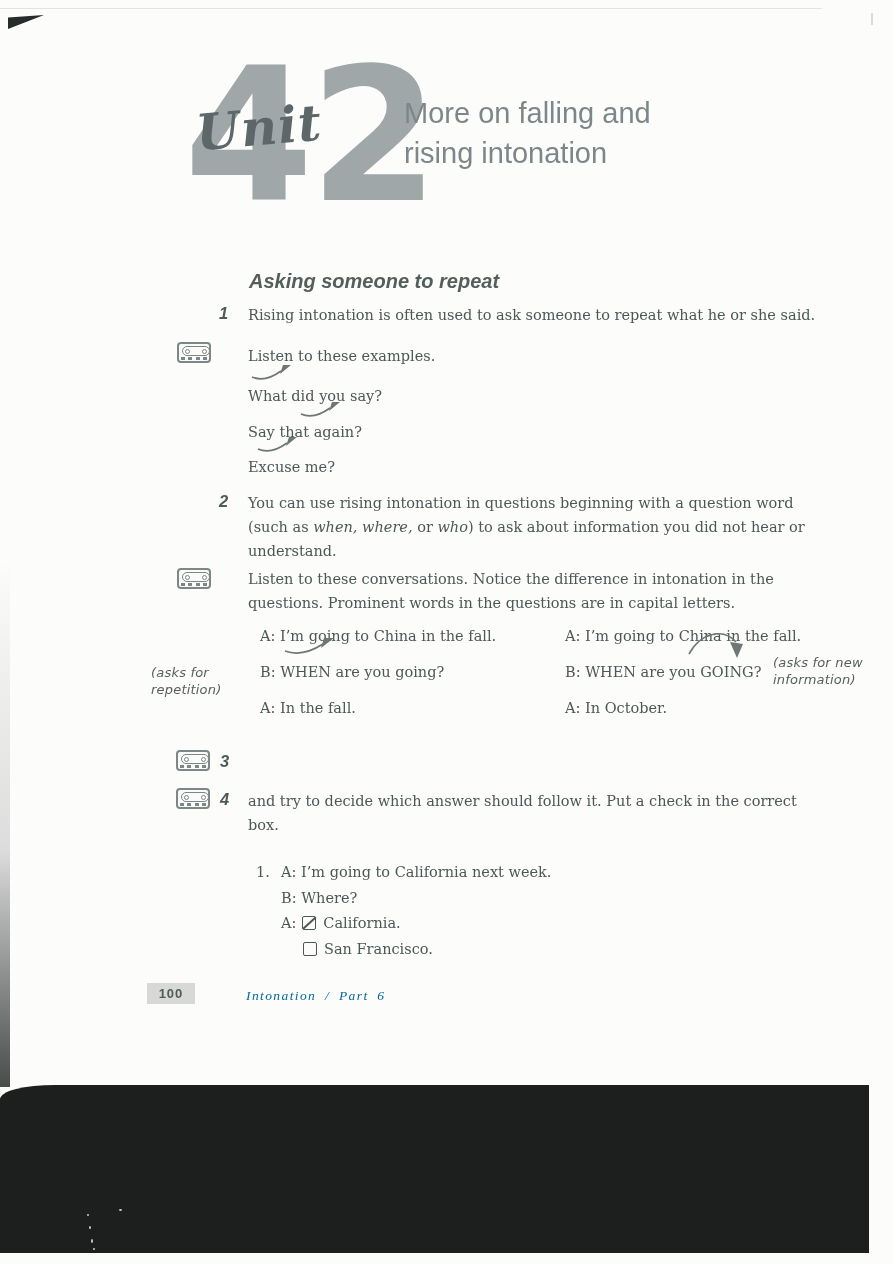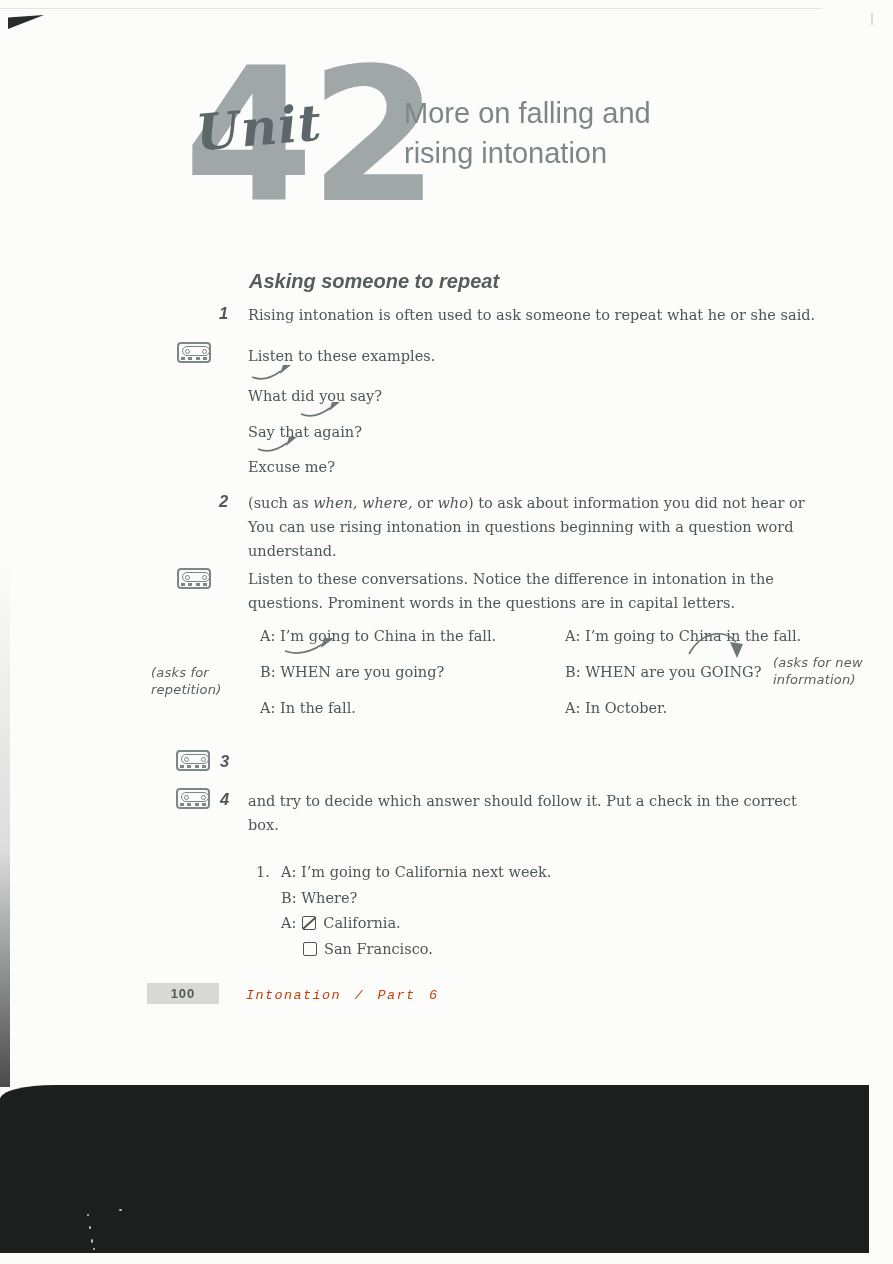--- a/index.html
+++ b/index.html
@@ -62,25 +62,25 @@
   
   .exr-l1{left:256px;top:860px;display:flex;} .exr-num{width:25px;}
   .exr-l2{left:281px;top:886px;} .exr-l3{left:281px;top:911px;} .exr-l4{left:303px;top:937px;}
   .checkbox{display:inline-block;width:12px;height:12px;border:1.6px solid #4c5856;border-radius:2px;
         position:relative;vertical-align:-2px;margin:0 7px 0 6px;}
   .exr-l4 .checkbox{margin-left:0;}
   .checkbox.checked::after{content:"";position:absolute;left:-2px;top:5px;width:17px;height:2px;
         background:#4c5856;transform:rotate(-42deg);}
 
   
-  .page-num-box{left:147px;top:983px;width:72px;height:21px;background:#d8d9d7;
+  .page-num-box{left:147px;top:983px;width:48px;height:21px;background:#d8d9d7;
         font-family:"Liberation Sans", sans-serif;font-weight:bold;font-size:13px;color:#4f5a58;
         display:flex;align-items:center;justify-content:center;letter-spacing:1px;}
-  .running-title{left:246px;top:988px;font-family:Liberation Mono, monospace;font-style:italic;
-        font-size:13.5px;color:#c2410c;letter-spacing:1.4px;word-spacing:4px;}
+  .running-title{left:246px;top:988px;font-family:Liberation Serif, serif;font-style:italic;
+        font-size:13.5px;color:#0369a1;letter-spacing:1.4px;word-spacing:4px;}
 
   
   .left-shadow{left:0;top:560px;width:10px;height:527px;
         background:linear-gradient(to bottom, rgba(70,76,75,0) 0%, rgba(70,76,75,.18) 55%, rgba(40,45,44,.85) 100%);}
   .black-bar{left:0;top:1085px;width:869px;height:168px;background:#1c1f1e;border-top-left-radius:55px 14px;}
   .speck{background:#c9ccca;border-radius:50%;}
   .sp1{left:87px;top:1214px;width:2px;height:2px;} .sp2{left:89px;top:1226px;width:2px;height:3px;}
   .sp3{left:91px;top:1239px;width:2px;height:4px;} .sp4{left:93px;top:1248px;width:2px;height:2px;}
   .sp5{left:119px;top:1209px;width:3px;height:2px;}
 
@@ -141,22 +141,22 @@
   <div class="abs ex3-a">
     <svg class="arrow-svg" width="46" height="18" viewBox="0 0 46 18">
       <path d="M2 13 C 10 16.5, 20 15, 31 7" fill="none" stroke="#6d7775" stroke-width="1.7"></path>
       <path d="M30 10 L41 1 L33 1 Z" fill="#6d7775"></path>
     </svg>
   </div>
   <div class="abs body-t ex3-t nowrap">Excuse me?</div>
 
   <div class="abs item-num n2">2</div>
   <div class="abs body-t t2">
+    <div class="nowrap">You can use rising intonation in questions beginning with a question word</div>
     <div class="nowrap"><span>(such as </span><em class="qword">when, where,</em><span> or </span><em class="qword">who</em><span>) to ask about information you did not hear or</span></div>
-    <div class="nowrap">You can use rising intonation in questions beginning with a question word</div>
     <div class="nowrap">understand.</div>
   </div>
 
   <span class="cassette c2">
     <span class="cassette-window">
         <i></i>
         <i></i>
       </span>
     <span class="cassette-teeth">
         <i></i>

